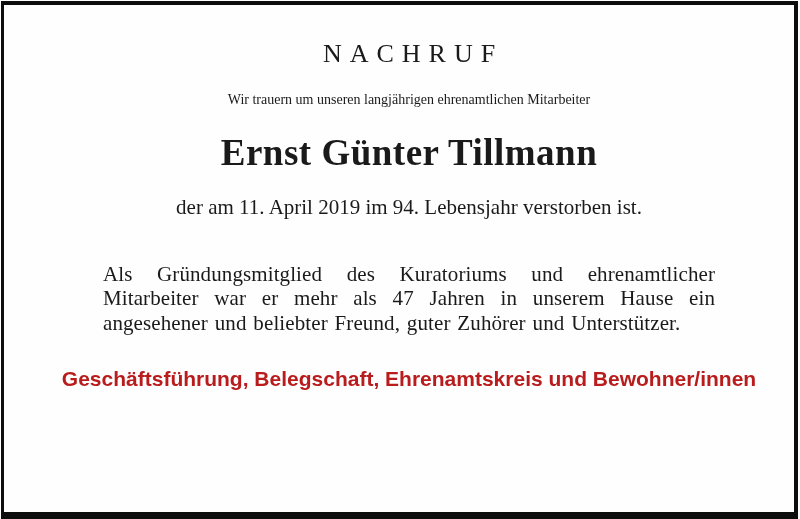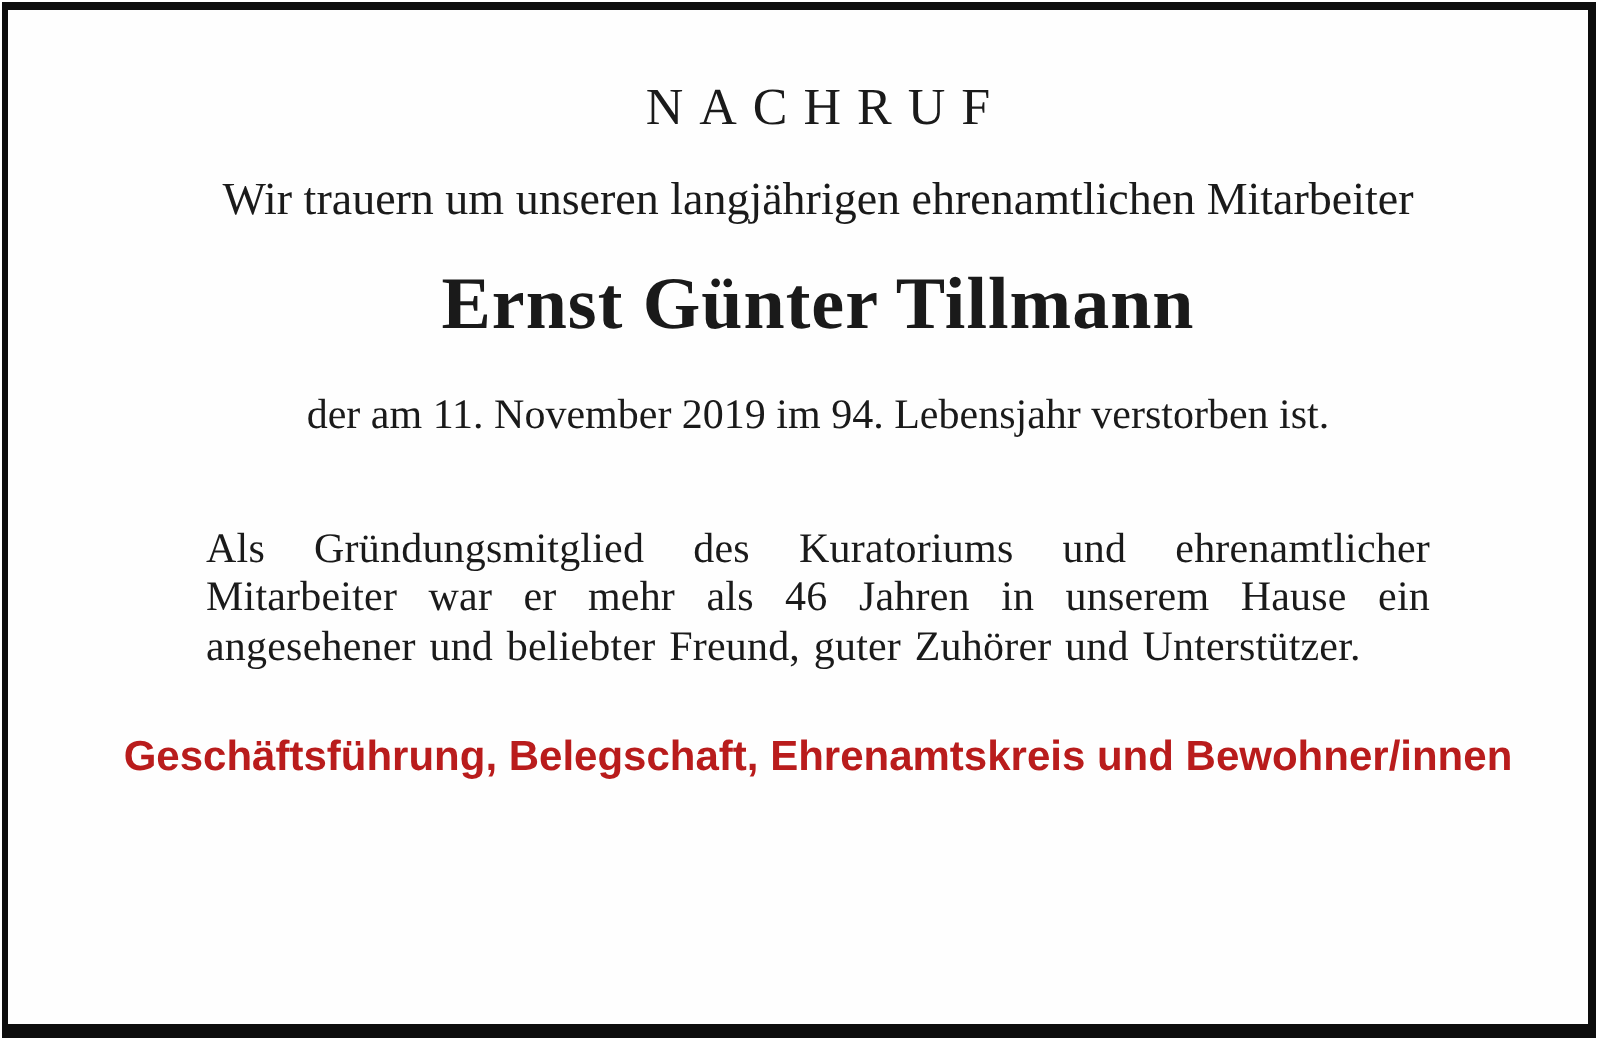--- a/index.html
+++ b/index.html
@@ -30,21 +30,21 @@
     text-align: center;
     font-size: 26px;
     line-height: 1;
     letter-spacing: 8px;
     text-indent: 8px; 
     font-weight: 400;
   }
   .intro {
     margin-top: 21px;
     text-align: center;
-    font-size: 23px;
+    font-size: 14px;
     line-height: 24px;
   }
   .deceased-name {
     margin-top: 22px;
     text-align: center;
     font-size: 37px;
     line-height: 1.05;
     font-weight: 700;
     letter-spacing: 0.5px;
   }
@@ -81,23 +81,23 @@
 <body>
 
 <div class="frame">
 
   <div class="kicker">NACHRUF</div>
 
   <div class="intro">Wir trauern um unseren langjährigen ehrenamtlichen Mitarbeiter</div>
 
   <div class="deceased-name">Ernst Günter Tillmann</div>
 
-  <div class="death-line">der am 11. November 2019 im 94. Lebensjahr verstorben ist.</div>
+  <div class="death-line">der am 11. April 2019 im 94. Lebensjahr verstorben ist.</div>
 
   <div class="body-block">
-    <p>Als Gründungsmitglied des Kuratoriums und ehrenamtlicher Mitarbeiter war er mehr als 46 Jahren in unserem Hause ein angesehener und beliebter Freund, guter Zuhörer und Unterstützer.</p>
+    <p>Als Gründungsmitglied des Kuratoriums und ehrenamtlicher Mitarbeiter war er mehr als 47 Jahren in unserem Hause ein angesehener und beliebter Freund, guter Zuhörer und Unterstützer.</p>
   </div>
 
   <div class="signature">
     <div>Geschäftsführung, Belegschaft, Ehrenamtskreis und Bewohner/innen</div>
   </div>
 
 </div>
 
 </body></html>

